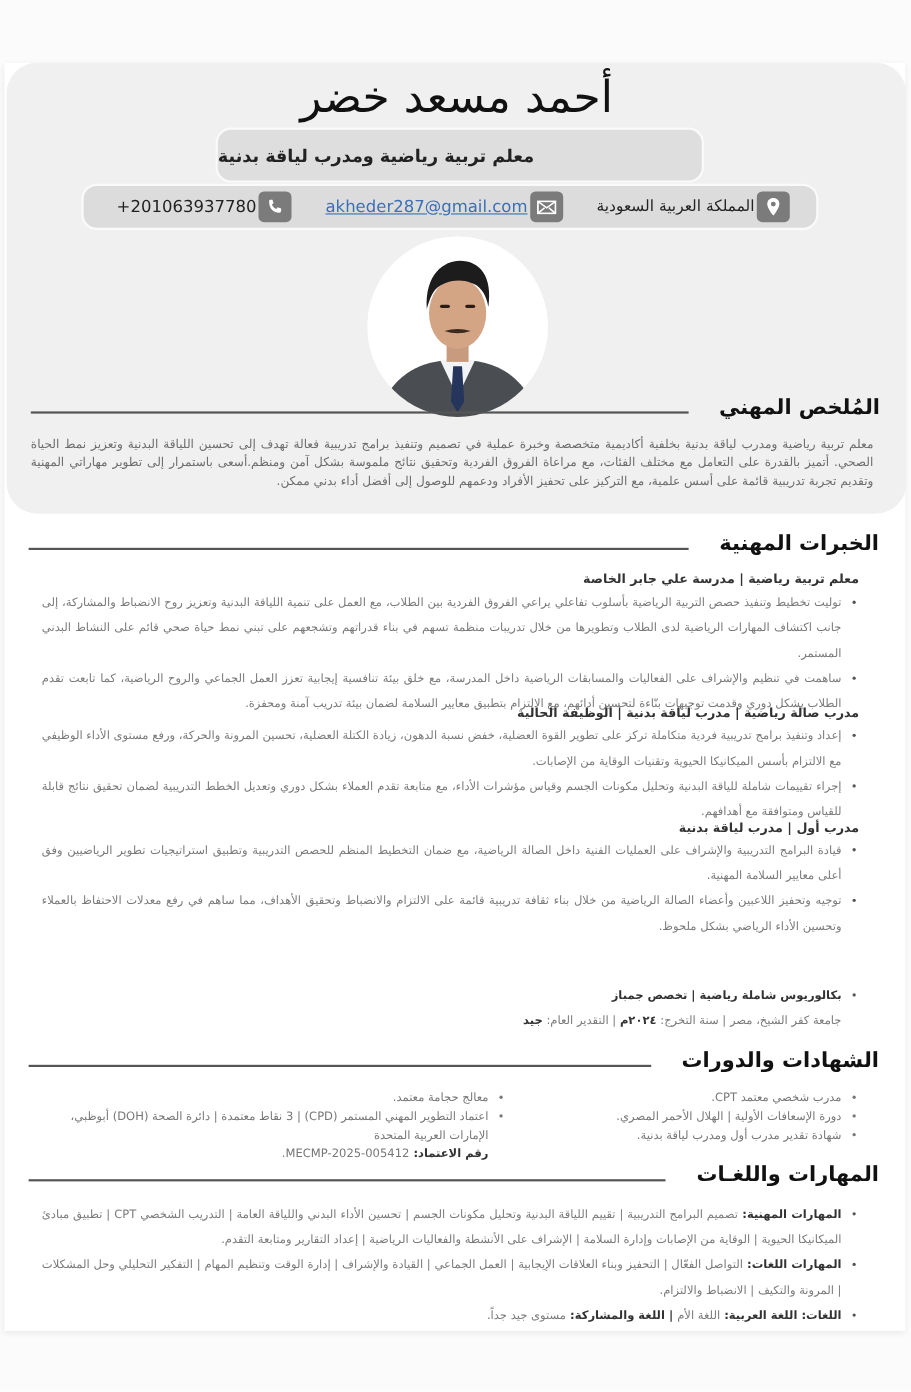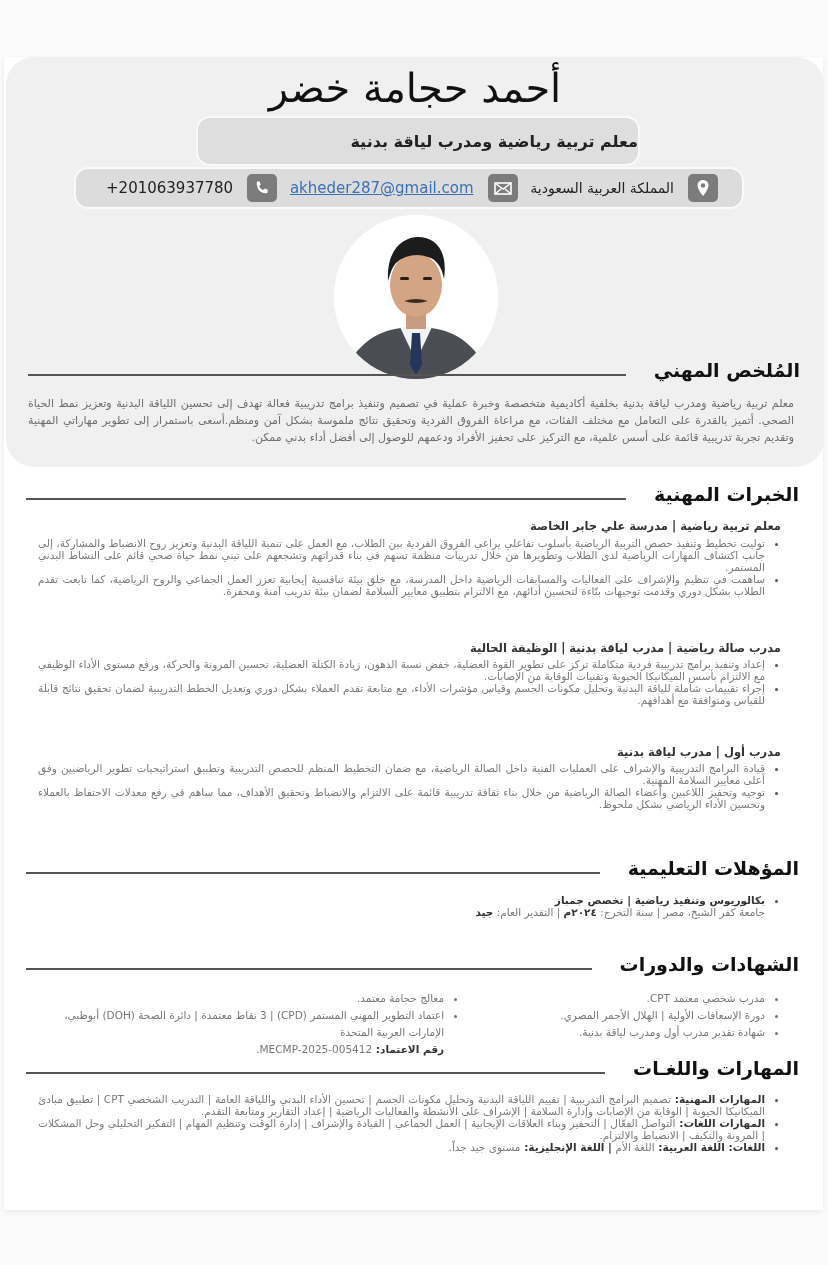--- a/index.html
+++ b/index.html
@@ -21,30 +21,30 @@
     border-radius: 28px 28px 28px 28px;
   }
   .name {
     position: absolute; top: 8px; left: 0; right: 0; text-align: center;
     font-family: "DejaVu Serif", serif;
     font-size: 40px; color: #111; letter-spacing: 1px;
   }
   .title-pill {
     position: absolute; left: 190px; top: 59px; width: 440px; height: 46px;
     background: #dedede; border: 2px solid #fafafa; border-radius: 14px;
-    display: flex; align-items: center; justify-content: flex-start;
+    display: flex; align-items: center; justify-content: flex-end;
     font-size: 16px; font-weight: bold; color: #222;
   }
   .contact-bar {
     position: absolute; left: 68px; top: 110px; width: 670px; height: 42px;
     background: #dcdcdc; border: 2px solid #fafafa; border-radius: 14px;
     display: flex; flex-direction: row; align-items: center;
     justify-content: space-between; padding: 0 24px 0 30px; box-sizing: border-box;
   }
-  .contact-item { display: flex; align-items: center; gap: 14px; }
+  .contact-item { display: flex; align-items: center; gap: 2px; }
   .contact-icon {
     width: 30px; height: 28px; background: #7b7b7b; border-radius: 5px;
     display: flex; align-items: center; justify-content: center;
   }
   .contact-text { font-size: 14px; color: #222; }
   .contact-text.email { color: #3b6fb6; text-decoration: underline; direction: ltr; font-size: 15px; }
   .contact-text.phone { direction: ltr; font-size: 15px; }
   .photo {
     position: absolute; left: 328px; top: 158px; width: 164px; height: 164px;
     border-radius: 50%; background: #ffffff; overflow: hidden;
@@ -58,35 +58,35 @@
   .section-head .rule { flex: 1; height: 2px; background: #555; margin-bottom: 5px; }
   .para {
     position: absolute; right: 30px; left: 22px;
     font-size: 11px; line-height: 17px; color: #6d6d6d; text-align: justify;
   }
   .job-title {
     position: absolute; right: 42px; font-size: 11.5px; font-weight: bold; color: #333;
   }
   ul.bullets {
     position: absolute; right: 44px; left: 34px; margin: 0; padding: 0 14px 0 0;
-    font-size: 10.5px; line-height: 12px; color: #7a7a7a; text-align: justify;
+    font-size: 10.5px; line-height: 23px; color: #7a7a7a; text-align: justify;
   }
   ul.bullets li { margin: 0; }
   ul.bullets li::marker { color: #555; }
   .strong { font-weight: bold; color: #333; }
   .cols { position: absolute; right: 44px; left: 24px; display: flex; gap: 20px; }
   .cols ul { position: static; flex: 1; margin: 0; padding: 0 14px 0 0; font-size: 10.5px; line-height: 17px; color: #777; }
 </style>
 </head>
 <body>
 
 <div class="page">
 
   <div class="header-panel">
-    <div class="name">أحمد حجامة خضر</div>
+    <div class="name">أحمد مسعد خضر</div>
 
     <div class="title-pill">
       <span>معلم تربية رياضية ومدرب لياقة بدنية</span>
     </div>
 
     <div class="contact-bar">
       <div class="contact-item">
         <span class="contact-icon">
           <svg width="14" height="18" viewBox="0 0 14 18">
               <path d="M7 1C3.7 1 1.5 3.4 1.5 6.4 1.5 10.4 7 17 7 17s5.5-6.6 5.5-10.6C12.5 3.4 10.3 1 7 1z" fill="#fff"></path>
@@ -152,27 +152,23 @@
     <li>إعداد وتنفيذ برامج تدريبية فردية متكاملة تركز على تطوير القوة العضلية، خفض نسبة الدهون، زيادة الكتلة العضلية، تحسين المرونة والحركة، ورفع مستوى الأداء الوظيفي مع الالتزام بأسس الميكانيكا الحيوية وتقنيات الوقاية من الإصابات.</li>
     <li>إجراء تقييمات شاملة للياقة البدنية وتحليل مكونات الجسم وقياس مؤشرات الأداء، مع متابعة تقدم العملاء بشكل دوري وتعديل الخطط التدريبية لضمان تحقيق نتائج قابلة للقياس ومتوافقة مع أهدافهم.</li>
   </ul>
 
   <div class="job-title" style="top:688px;">مدرب أول | مدرب لياقة بدنية</div>
   <ul class="bullets" style="top:705px;">
     <li>قيادة البرامج التدريبية والإشراف على العمليات الفنية داخل الصالة الرياضية، مع ضمان التخطيط المنظم للحصص التدريبية وتطبيق استراتيجيات تطوير الرياضيين وفق أعلى معايير السلامة المهنية.</li>
     <li>توجيه وتحفيز اللاعبين وأعضاء الصالة الرياضية من خلال بناء ثقافة تدريبية قائمة على الالتزام والانضباط وتحقيق الأهداف، مما ساهم في رفع معدلات الاحتفاظ بالعملاء وتحسين الأداء الرياضي بشكل ملحوظ.</li>
   </ul>
 
-  <div class="section-head" style="top:800px;">
-    <h2>المؤهلات التعليمية</h2>
-    <div class="rule"></div>
-  </div>
   <ul class="bullets" style="top:837px;">
     <li>
-      <span class="strong">بكالوريوس وتنفيذ رياضية | تخصص جمباز</span><br>
+      <span class="strong">بكالوريوس شاملة رياضية | تخصص جمباز</span><br>
       <span>جامعة كفر الشيخ، مصر | سنة التخرج: </span><span class="strong">٢٠٢٤م</span><span> | التقدير العام: </span><span class="strong">جيد</span>
     </li>
   </ul>
 
   <div class="section-head" style="top:896px;">
     <h2>الشهادات والدورات</h2>
     <div class="rule"></div>
   </div>
   <div class="cols" style="top:933px;">
     <ul>
@@ -194,17 +190,17 @@
     <div class="rule"></div>
   </div>
   <ul class="bullets" style="top:1036px;">
     <li>
       <span class="strong">المهارات المهنية: </span><span>تصميم البرامج التدريبية | تقييم اللياقة البدنية وتحليل مكونات الجسم | تحسين الأداء البدني واللياقة العامة | التدريب الشخصي CPT | تطبيق مبادئ الميكانيكا الحيوية | الوقاية من الإصابات وإدارة السلامة | الإشراف على الأنشطة والفعاليات الرياضية | إعداد التقارير ومتابعة التقدم.</span>
     </li>
     <li>
       <span class="strong">المهارات اللغات: </span><span>التواصل الفعّال | التحفيز وبناء العلاقات الإيجابية | العمل الجماعي | القيادة والإشراف | إدارة الوقت وتنظيم المهام | التفكير التحليلي وحل المشكلات | المرونة والتكيف | الانضباط والالتزام.</span>
     </li>
     <li>
-      <span class="strong">اللغات: </span><span class="strong">اللغة العربية: </span><span>اللغة الأم</span><span class="strong"> | اللغة الإنجليزية: </span><span>مستوى جيد جداً.</span>
+      <span class="strong">اللغات: </span><span class="strong">اللغة العربية: </span><span>اللغة الأم</span><span class="strong"> | اللغة والمشاركة: </span><span>مستوى جيد جداً.</span>
     </li>
   </ul>
 
 </div>
 
 </body></html>

